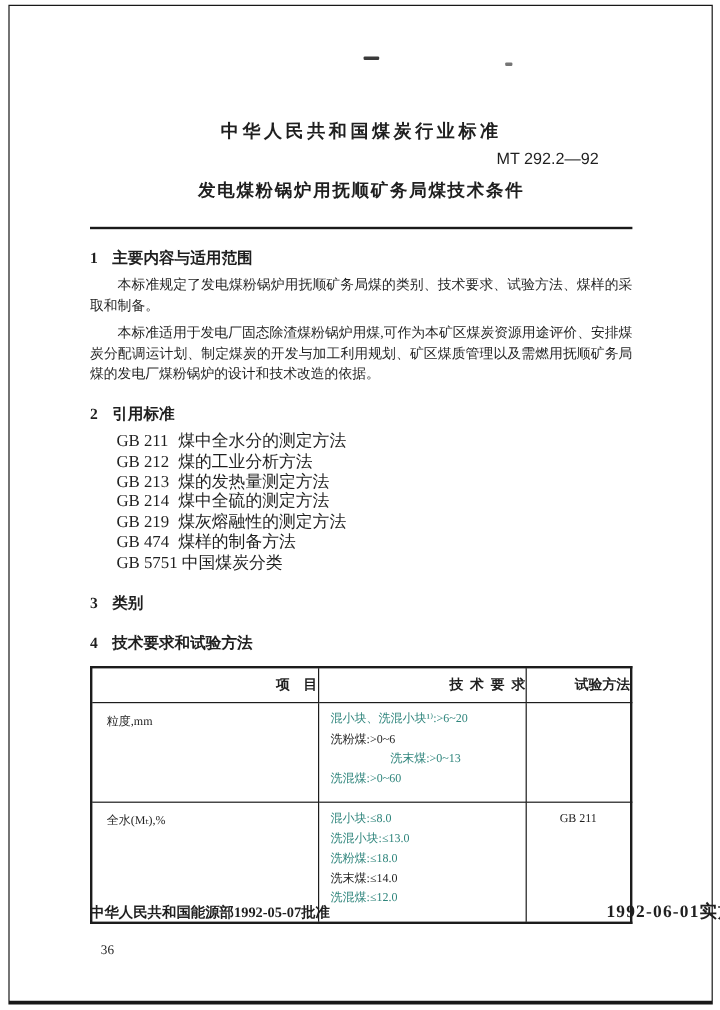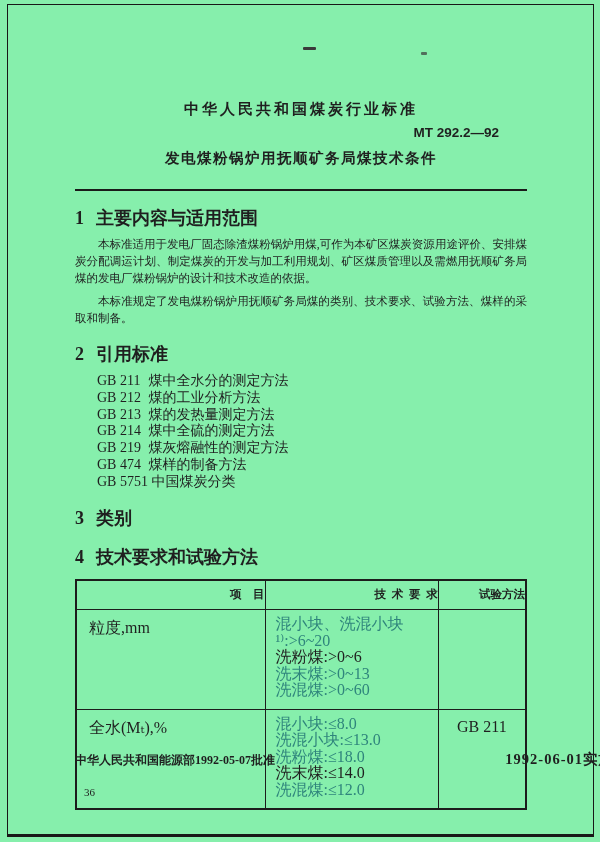--- a/index.html
+++ b/index.html
@@ -5,70 +5,70 @@
 <style>
   * { margin:0; padding:0; box-sizing:border-box; }
   html,body { width:600px; height:842px; }
   body {
     background:#d9d9d4;
     font-family:"Liberation Serif","DejaVu Serif",serif;
     color:#1f1f1f;
   }
   .page {
     position:relative; width:600px; height:842px;
-    background:#86efac; overflow:hidden;
+    background:#ffffff; overflow:hidden;
   }
   .frame {
     position:absolute; left:7px; right:6px; top:4px; bottom:5px;
     border:1.6px solid #181818; border-bottom-width:3px;
     pointer-events:none;
   }
   .scan-mark { position:absolute; background:#3a3a3a; border-radius:1px; }
   .mark-1 { left:303px; top:47px; width:13px; height:3px; }
   .mark-2 { left:421px; top:52px; width:6px; height:3px; opacity:.7; }
 
   .content { position:absolute; left:75px; width:452px; top:0; }
 
   .std-org {
     margin-top:100px; text-align:center; font-weight:bold;
     font-size:15px; letter-spacing:3px;
   }
   .std-no {
     margin-top:6px; text-align:right; padding-right:28px;
-    font-weight:bold; font-size:13.5px;
+    font-weight:normal; font-size:13.5px;
     font-family:"Liberation Sans","DejaVu Sans",sans-serif;
   }
   .doc-title {
     margin-top:9px; text-align:center; font-weight:bold;
     font-size:14.5px; letter-spacing:1.5px;
   }
   .rule { margin-top:21px; height:2px; background:#1a1a1a; }
 
-  .sec-heading { margin-top:15px; font-weight:bold; font-size:18px; }
+  .sec-heading { margin-top:15px; font-weight:bold; font-size:13px; }
   .sec-no { display:inline-block; margin-right:12px; }
 
   .para {
     margin-top:6px; font-size:11.5px; line-height:17px;
     text-align:justify; text-indent:2em;
   }
 
   .ref-list { margin-top:7px; margin-left:22px; font-size:14px; }
   .ref-item { line-height:16.8px; }
   .ref-code { display:inline-block; min-width:48px; }
 
   .spec-table {
     margin-top:10px; width:100%; border-collapse:collapse;
     border:2px solid #1c1c1c;
   }
   .spec-table th, .spec-table td { border:1px solid #1c1c1c; }
   .spec-table th {
     height:30px; font-weight:bold; font-size:11.5px;
     text-align:right; white-space:pre;
   }
-  .spec-table td { vertical-align:top; font-size:16px; }
+  .spec-table td { vertical-align:top; font-size:10px; }
   .col-item { width:42%; }
   .col-req  { width:38.5%; }
   .col-meth { width:19.5%; }
   .cell-item { padding:8px 4px 8px 12px; }
   .cell-req  { padding:6px 4px 10px 10px; }
   .cell-method { text-align:center; padding-top:8px; }
   .req-line { line-height:16.5px; }
 
   .footer {
     position:absolute; left:75px; width:539px; top:750px;
@@ -89,22 +89,22 @@
   <div class="content">
 
     <div class="std-org">中华人民共和国煤炭行业标准</div>
     <div class="std-no">MT 292.2—92</div>
     <div class="doc-title">发电煤粉锅炉用抚顺矿务局煤技术条件</div>
     <div class="rule"></div>
 
     <div class="sec-heading">
       <span class="sec-no">1</span><span>主要内容与适用范围</span>
     </div>
+    <p class="para">本标准规定了发电煤粉锅炉用抚顺矿务局煤的类别、技术要求、试验方法、煤样的采取和制备。</p>
     <p class="para">本标准适用于发电厂固态除渣煤粉锅炉用煤,可作为本矿区煤炭资源用途评价、安排煤炭分配调运计划、制定煤炭的开发与加工利用规划、矿区煤质管理以及需燃用抚顺矿务局煤的发电厂煤粉锅炉的设计和技术改造的依据。</p>
-    <p class="para">本标准规定了发电煤粉锅炉用抚顺矿务局煤的类别、技术要求、试验方法、煤样的采取和制备。</p>
 
     <div class="sec-heading">
       <span class="sec-no">2</span><span>引用标准</span>
     </div>
     <div class="ref-list">
       <div class="ref-item">
         <span class="ref-code">GB 211</span>
         <span class="ref-title">煤中全水分的测定方法</span>
       </div>
       <div class="ref-item">
@@ -153,21 +153,21 @@
           <th>技  术  要  求</th>
           <th>试验方法</th>
         </tr>
       </thead>
       <tbody>
         <tr>
           <td class="cell-item">粒度,mm</td>
           <td class="cell-req">
             <div class="req-line" style="color: rgb(47, 133, 124);">混小块、洗混小块¹⁾:&gt;6~20</div>
             <div class="req-line" style="color: rgb(31, 31, 31);">洗粉煤:&gt;0~6</div>
-            <div class="req-line" style="color: rgb(47, 133, 124);">洗末煤:&gt;0~13</div>
+            <div class="req-line" style="color: rgb(47, 133, 124); text-align: center;">洗末煤:&gt;0~13</div>
             <div class="req-line" style="color: rgb(47, 133, 124);">洗混煤:&gt;0~60</div>
           </td>
           <td class="cell-method"></td>
         </tr>
         <tr>
           <td class="cell-item">全水(Mₜ),%</td>
           <td class="cell-req">
             <div class="req-line" style="color: rgb(47, 133, 124);">混小块:≤8.0</div>
             <div class="req-line" style="color: rgb(47, 133, 124);">洗混小块:≤13.0</div>
             <div class="req-line" style="color: rgb(47, 133, 124);">洗粉煤:≤18.0</div>

